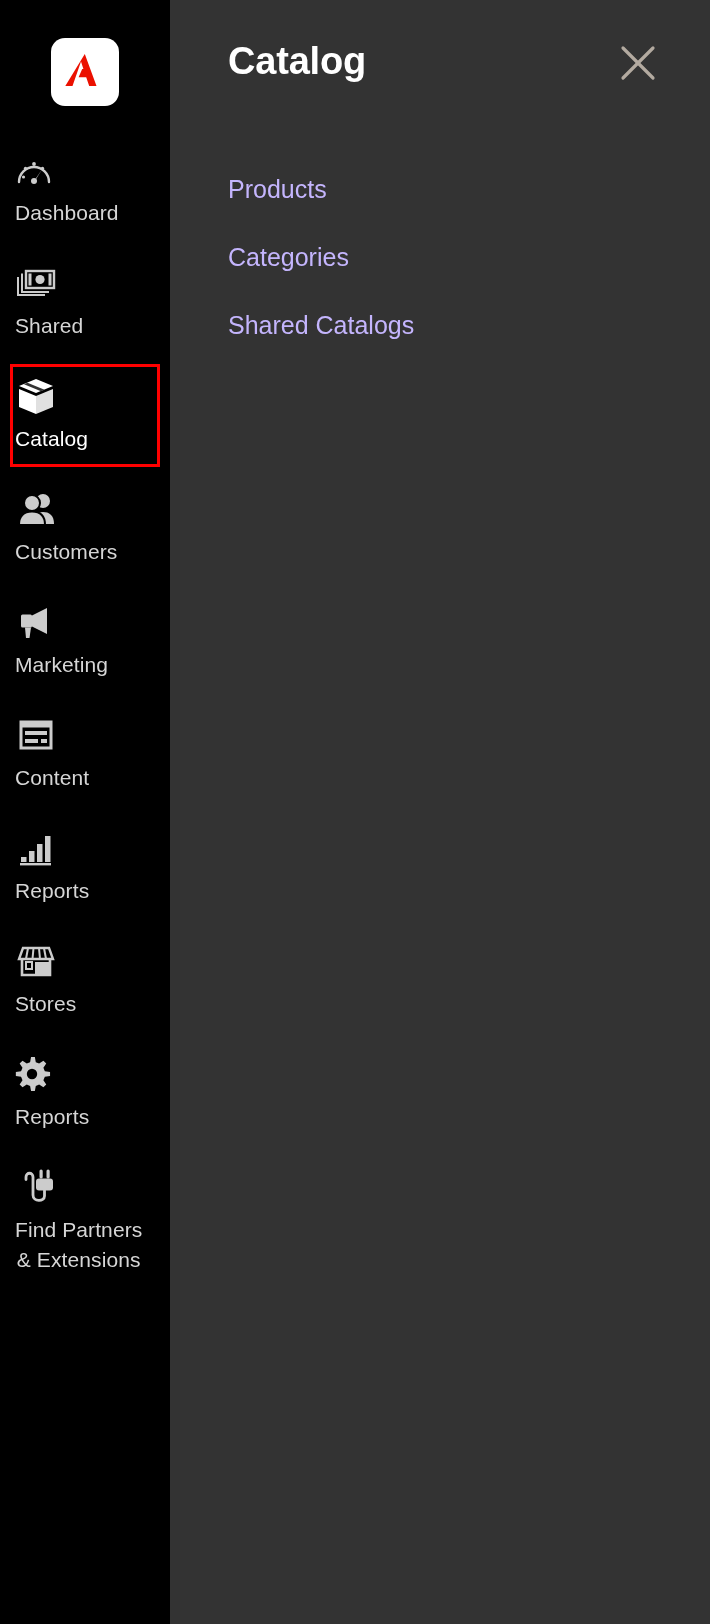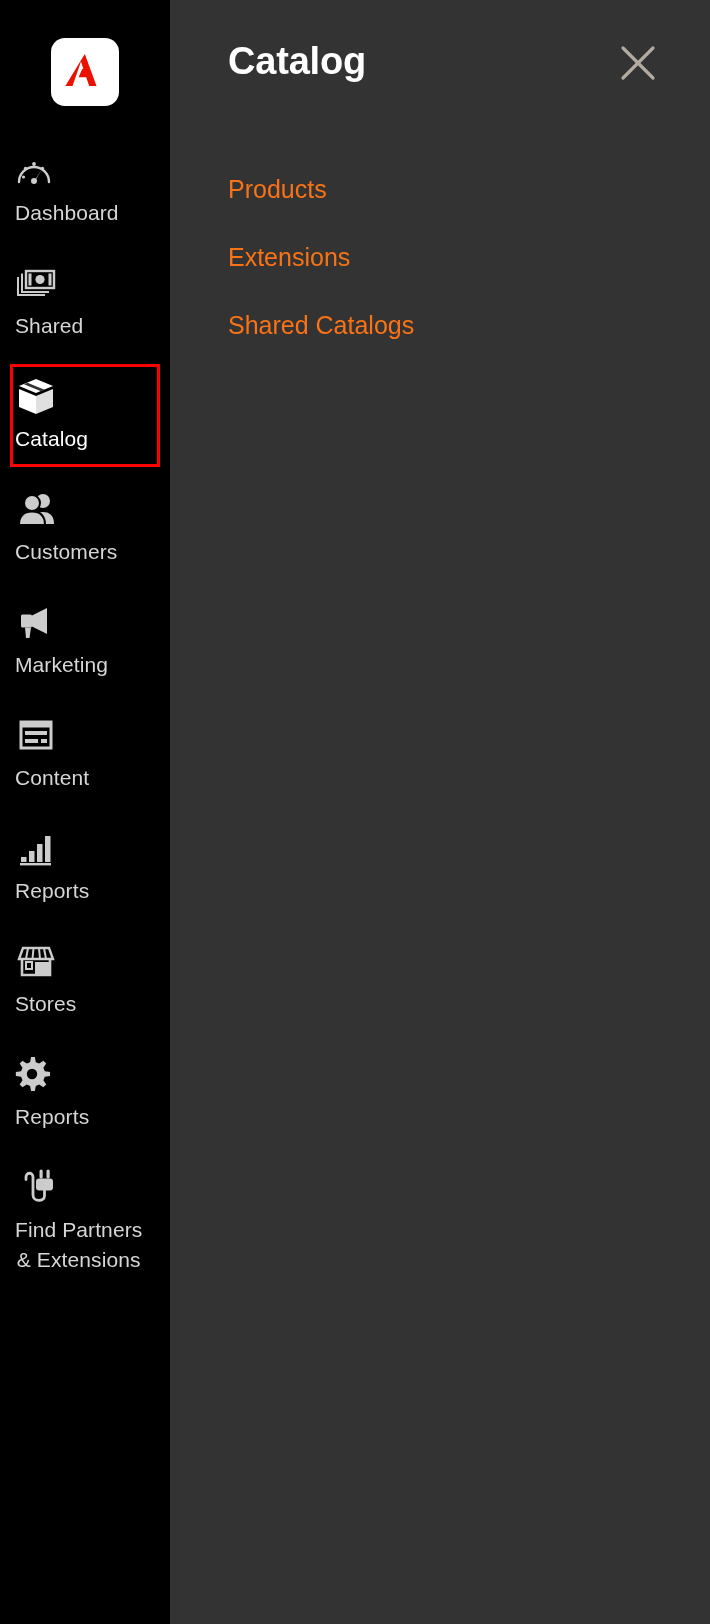--- a/index.html
+++ b/index.html
@@ -122,21 +122,21 @@
     align-items: center;
     justify-content: center;
     cursor: pointer;
   }
 
   #panel-menu {
     padding-left: 58px;
     padding-top: 46px;
   }
   .menu-item {
-    color: #f97316;
+    color: #c4b5fd;
     font-size: 25px;
     line-height: 30px;
     margin-bottom: 38px;
     cursor: pointer;
     display: inline-block;
     width: 100%;
   }
 </style>
 </head>
 <body>
@@ -294,18 +294,18 @@
       <div id="close-button">
         <svg width="40" height="40" viewBox="0 0 40 40">
           <line x1="5" y1="5" x2="35" y2="35" stroke="#b3aaa0" stroke-width="3.2" stroke-linecap="round"></line>
           <line x1="35" y1="5" x2="5" y2="35" stroke="#b3aaa0" stroke-width="3.2" stroke-linecap="round"></line>
         </svg>
       </div>
     </div>
 
     <div id="panel-menu">
       <a class="menu-item">Products</a>
-      <a class="menu-item">Extensions</a>
+      <a class="menu-item">Categories</a>
       <a class="menu-item">Shared Catalogs</a>
     </div>
 
   </div>
 </div>
 
 </body></html>

